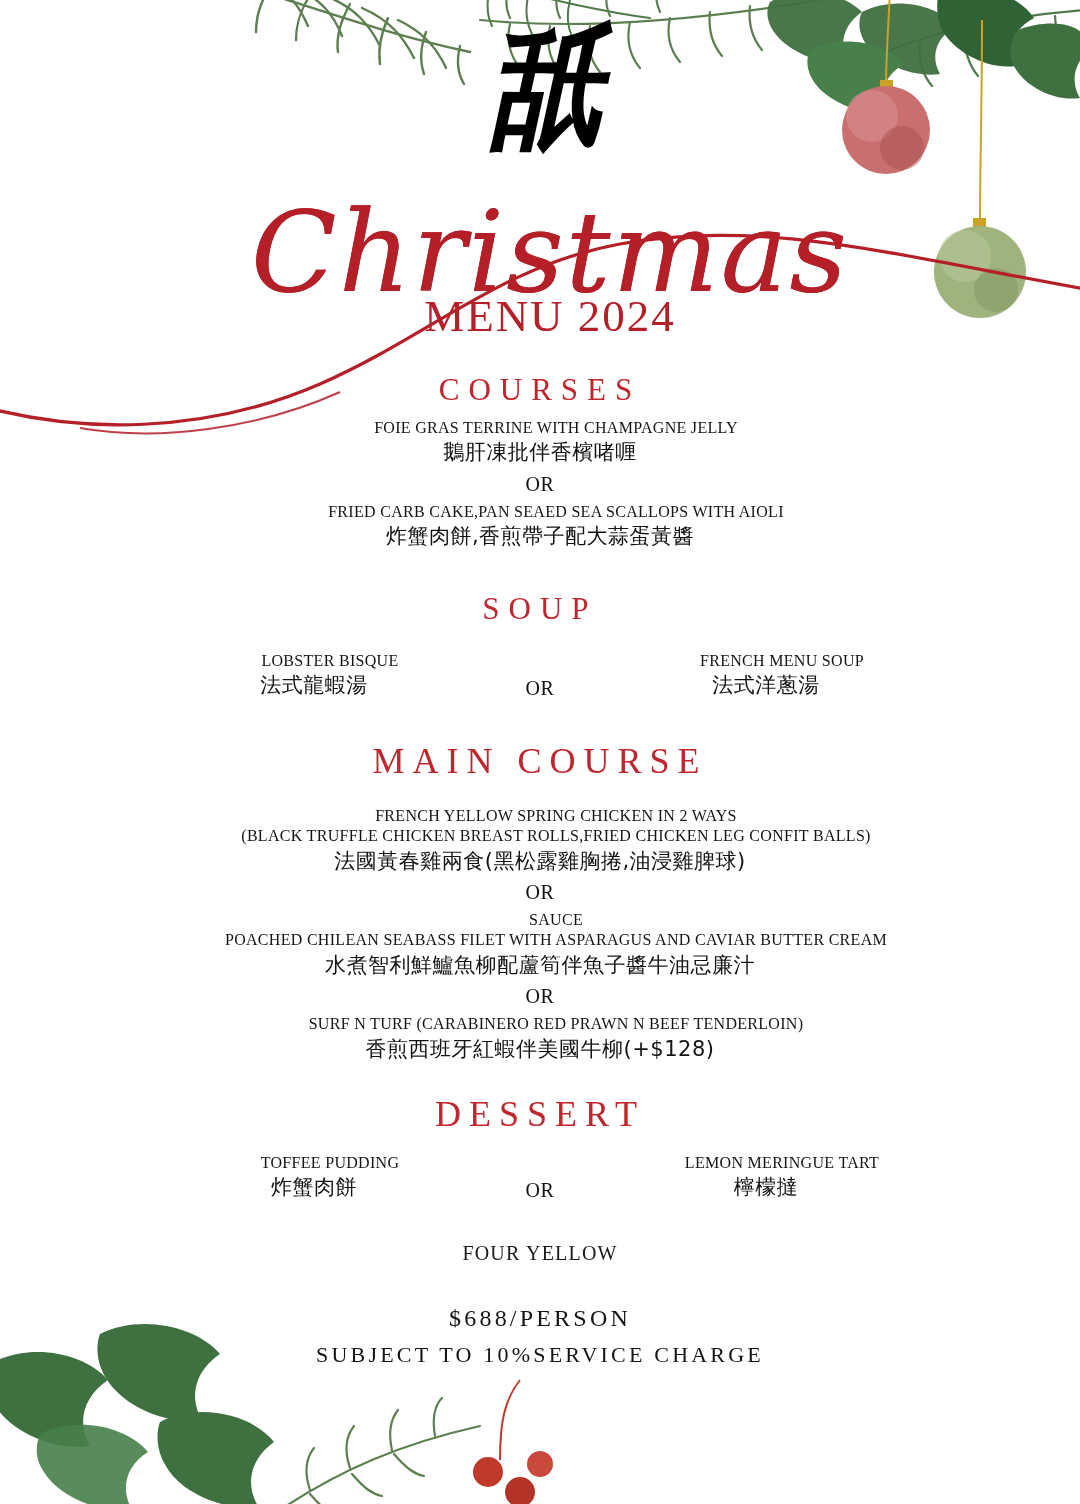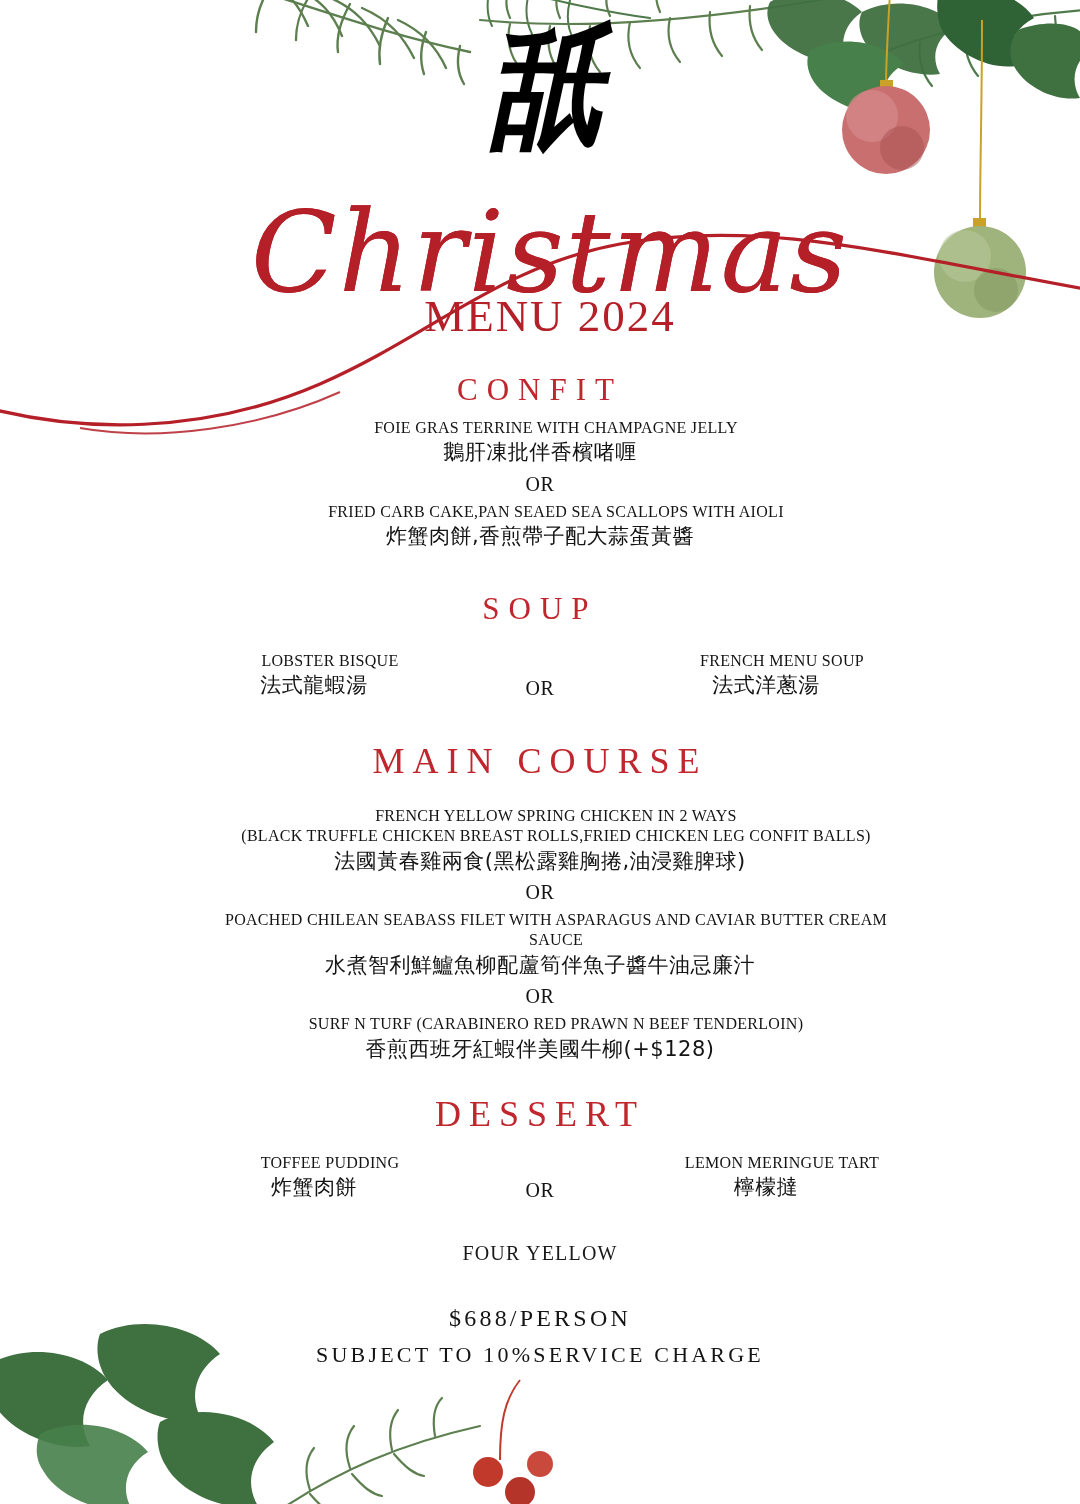--- a/index.html
+++ b/index.html
@@ -256,21 +256,21 @@
   <span class="logo-glyph">舐</span>
 </div>
 
 <div class="title-block">
   <div class="title-script">Christmas</div>
   <div class="title-sub">MENU 2024</div>
 </div>
 
 <div class="menu">
 
-  <div class="section-title">CONFIT</div>
+  <div class="section-title">COURSES</div>
   <div class="sp-10"></div>
   <div class="en">FOIE GRAS TERRINE WITH CHAMPAGNE JELLY</div>
   <div class="zh">鵝肝凍批伴香檳啫喱</div>
   <div class="sp-6"></div>
   <div class="or">OR</div>
   <div class="sp-6"></div>
   <div class="en">FRIED CARB CAKE,PAN SEAED SEA SCALLOPS WITH AIOLI</div>
   <div class="zh">炸蟹肉餅,香煎帶子配大蒜蛋黃醬</div>
 
   <div class="sp-40"></div>
@@ -294,22 +294,22 @@
   <div class="section-title big">MAIN COURSE</div>
   <div class="sp-24"></div>
 
   <div class="en">FRENCH YELLOW SPRING CHICKEN IN 2 WAYS</div>
   <div class="en">(BLACK TRUFFLE CHICKEN BREAST ROLLS,FRIED CHICKEN LEG CONFIT BALLS)</div>
   <div class="zh">法國黃春雞兩食(黑松露雞胸捲,油浸雞脾球)</div>
   <div class="sp-6"></div>
   <div class="or">OR</div>
   <div class="sp-6"></div>
 
+  <div class="en">SAUCE</div>
   <div class="en">POACHED CHILEAN SEABASS FILET WITH ASPARAGUS AND CAVIAR BUTTER CREAM</div>
-  <div class="en">SAUCE</div>
   <div class="zh">水煮智利鮮鱸魚柳配蘆筍伴魚子醬牛油忌廉汁</div>
   <div class="sp-6"></div>
   <div class="or">OR</div>
   <div class="sp-6"></div>
 
   <div class="en">SURF N TURF (CARABINERO RED PRAWN N BEEF TENDERLOIN)</div>
   <div class="zh">香煎西班牙紅蝦伴美國牛柳(+$128)</div>
 
   <div class="sp-30"></div>
 

